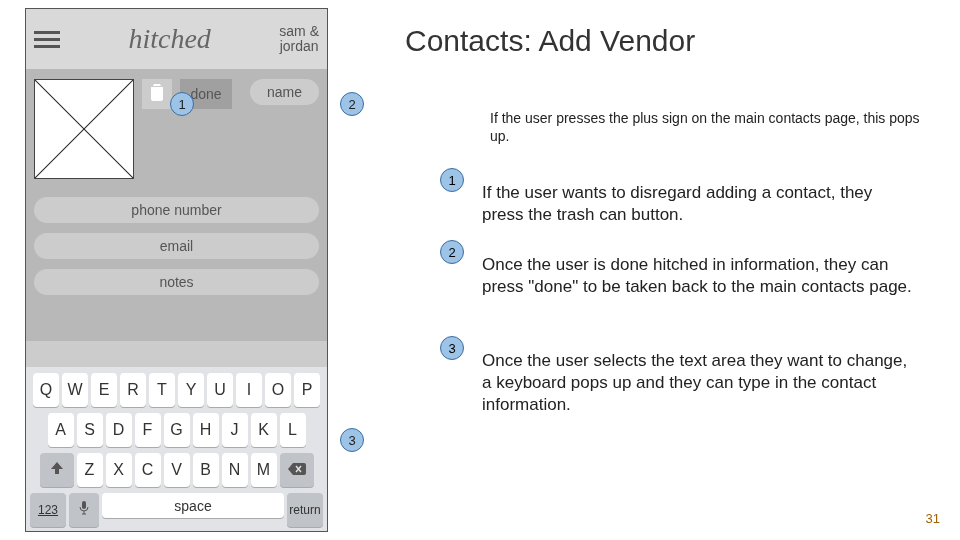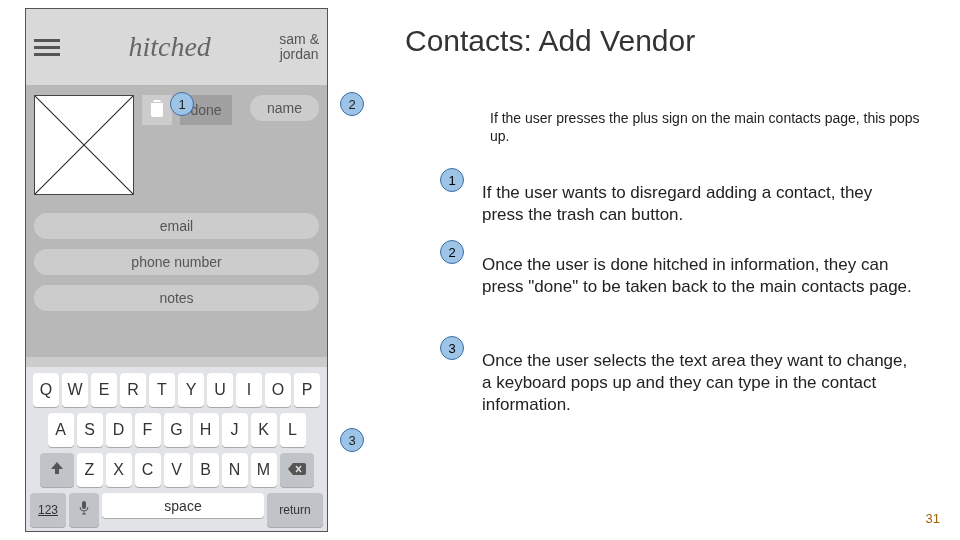--- a/index.html
+++ b/index.html
@@ -15,21 +15,21 @@
   .phone {
     position: absolute;
     left: 25px;
     top: 8px;
     width: 303px;
     height: 524px;
     border: 1px solid #555;
     background: #ccc;
   }
   .phone-header {
-    height: 76px;
+    height: 60px;
     background: #d9d9d9;
     display: flex;
     align-items: center;
     padding: 0 8px;
   }
   .hamburger {
     display: flex;
     flex-direction: column;
     gap: 4px;
     cursor: pointer;
@@ -146,21 +146,21 @@
     width: 34px; height: 34px;
     background: #c0c3c8;
   }
   .kb-bottom {
     display: flex;
     gap: 3px;
   }
   .key-123 { width: 36px; height: 34px; background:#c0c3c8; font-size:12px;text-decoration:underline; }
   .key-mic { width: 30px; height: 34px; background:#c0c3c8; }
   .key-space { flex: 1; height: 25px; font-size: 14px; }
-  .key-return { width: 56px; height: 34px; background:#c0c3c8; font-size:12px; }
+  .key-return { width: 36px; height: 34px; background:#c0c3c8; font-size:12px; }
 
   
   .callout {
     position: absolute;
     width: 24px; height: 24px;
     border: 1px solid #3b6ea5;
     background: #9dc3e6;
     border-radius: 50%;
     display: flex; align-items: center; justify-content: center;
     font-size: 13px;
@@ -245,22 +245,22 @@
               <svg viewBox="0 0 14 18">
                   <path fill="#fff" d="M1 4h12v12a2 2 0 0 1-2 2H3a2 2 0 0 1-2-2V4zm3-3h6l1 2H3l1-2z"></path>
                 </svg>
             </span>
           </div>
           <div class="done-btn">done</div>
         </div>
         <div class="pill name-pill">name</div>
       </div>
     </div>
+    <div class="pill pill-full">phone number</div>
     <div class="pill pill-full">email</div>
-    <div class="pill pill-full">phone number</div>
     <div class="pill pill-full">notes</div>
   </div>
 
   <div class="keyboard">
     <div class="kb-row">
       <div class="key key-letter">Q</div>
       <div class="key key-letter">W</div>
       <div class="key key-letter">E</div>
       <div class="key key-letter">R</div>
       <div class="key key-letter">T</div>

